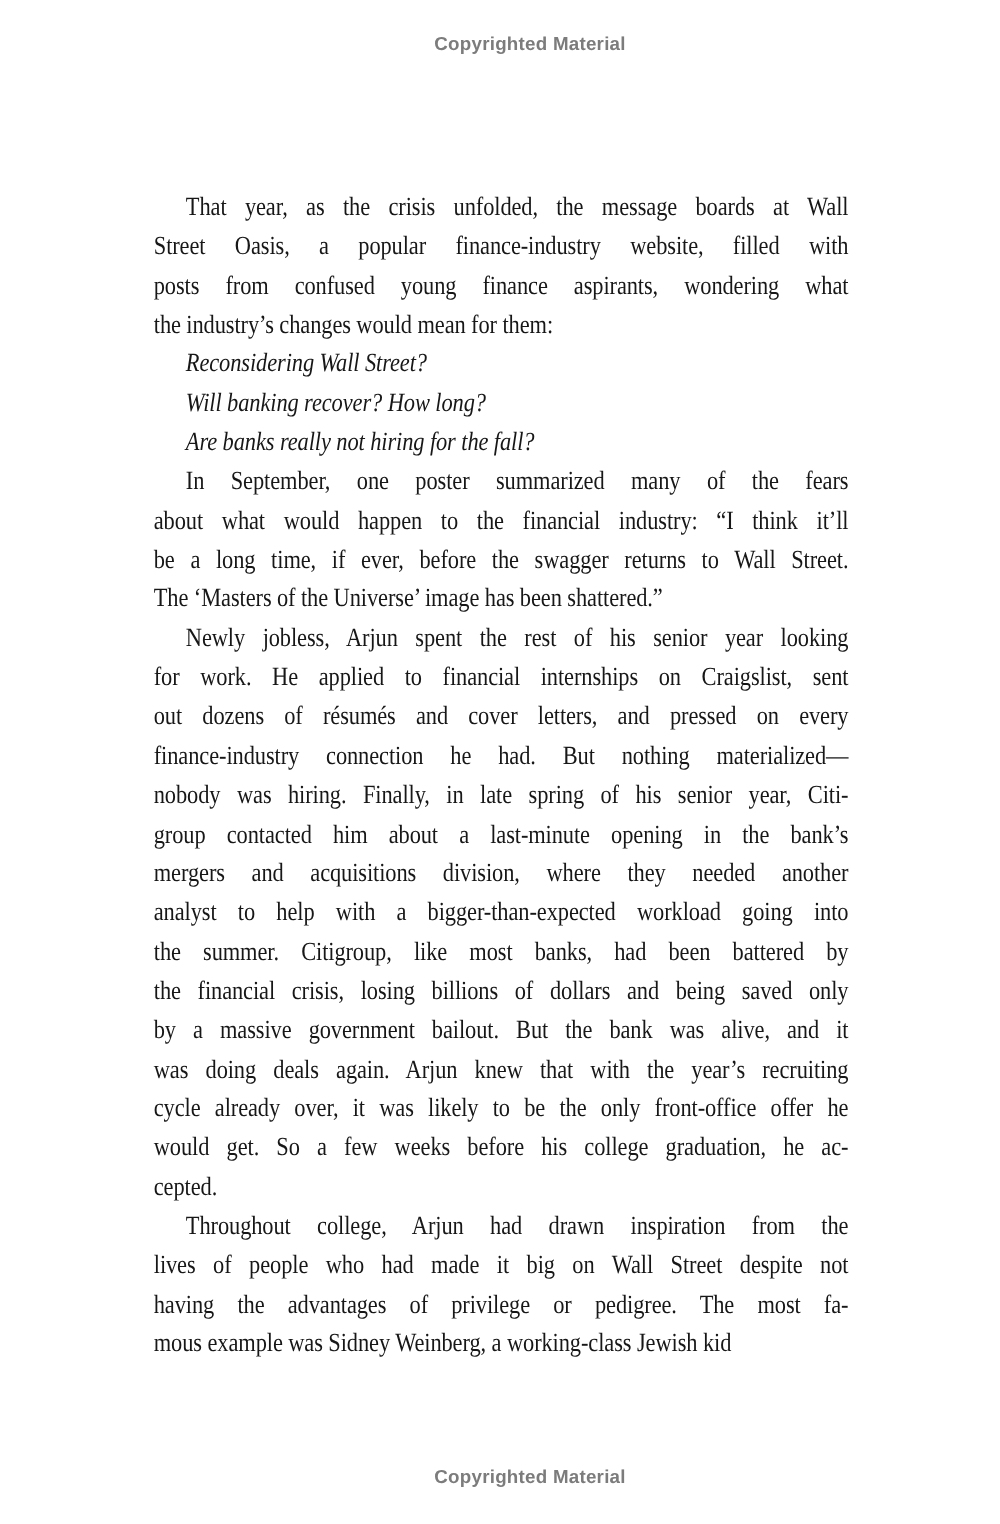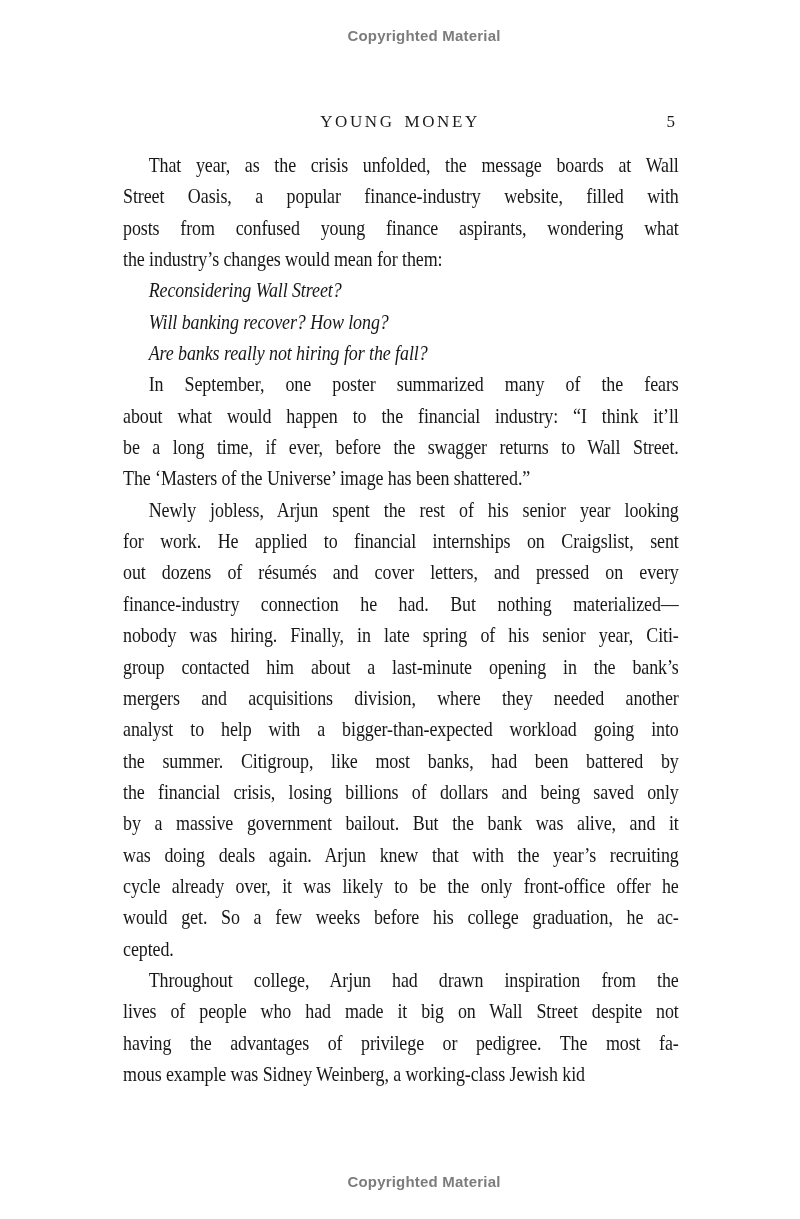--- a/index.html
+++ b/index.html
@@ -71,24 +71,20 @@
   }
   .line.indent { text-indent: 30px; }
 </style>
 </head>
 <body>
 
 <div class="page">
 
   <div class="copyright top">Copyrighted Material</div>
 
-  <div class="header-row">
-    <div class="header-title">YOUNG MONEY</div>
-    <div class="header-page">5</div>
-  </div>
 
   <div id="text-block">
       <div class="block">
         <div class="line indent just">That year, as the crisis unfolded, the message boards at Wall</div>
         <div class="line just">Street Oasis, a popular finance-industry website, filled with</div>
         <div class="line just">posts from confused young finance aspirants, wondering what</div>
         <div class="line">the industry’s changes would mean for them:</div>
       </div>
       <div class="block italic">
         <div class="line indent">Reconsidering Wall Street?</div>

